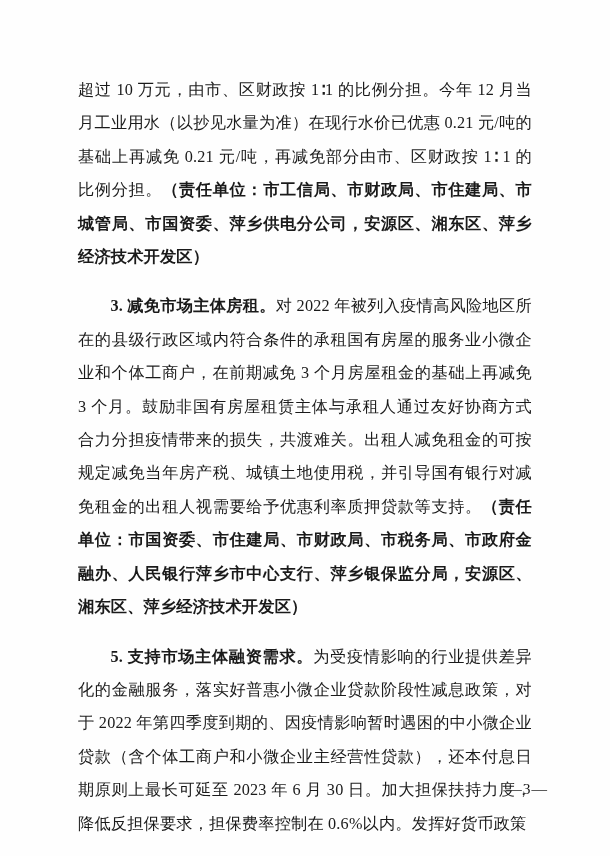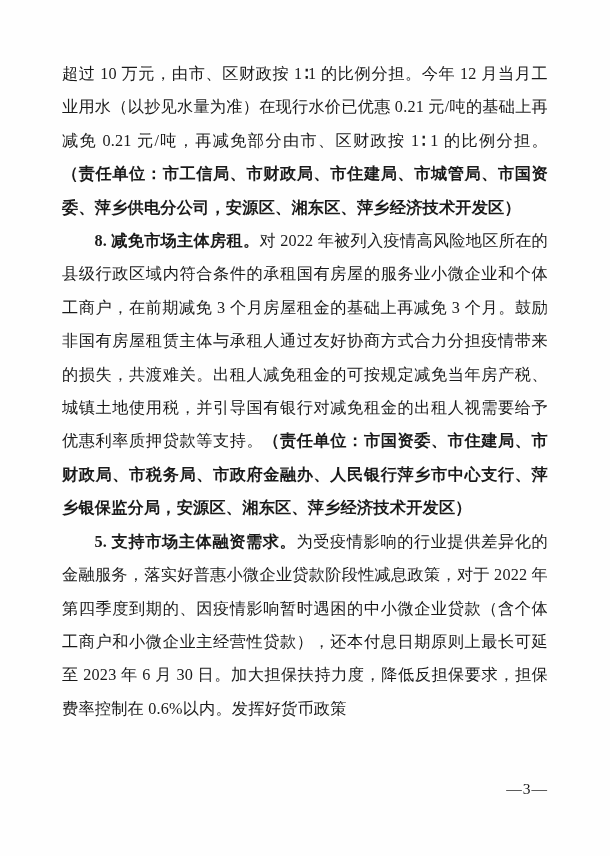--- a/index.html
+++ b/index.html
@@ -23,21 +23,21 @@
     background: #fefefe;
   }
   .body-text {
     font-size: 16.2px;
     line-height: 33.4px;
     text-align: justify;
     text-justify: inter-ideograph;
     letter-spacing: 0.2px;
   }
   p.para {
-    margin: 0;
+    margin: 16px;
   }
   p.indent {
     text-indent: 2em;
   }
   .bold {
     font-weight: bold;
   }
   .pagenum {
     position: absolute;
     right: 62px;
@@ -46,17 +46,17 @@
     letter-spacing: 1px;
     color: #1a1a1a;
   }
 </style>
 </head>
 <body>
 
 <div class="page">
   <div class="body-text" id="doc-body">
       <p class="para"><span>超过 10 万元，由市、区财政按 1∶1 的比例分担。今年 12 月当月工业用水（以抄见水量为准）在现行水价已优惠 0.21 元/吨的基础上再减免 0.21 元/吨，再减免部分由市、区财政按 1∶ 1 的比例分担。</span><span class="bold">（责任单位：市工信局、市财政局、市住建局、市城管局、市国资委、萍乡供电分公司，安源区、湘东区、萍乡经济技术开发区）</span></p>
-      <p class="para indent"><span class="bold">8. 减免市场主体房租。</span><span>对 2022 年被列入疫情高风险地区所在的县级行政区域内符合条件的承租国有房屋的服务业小微企业和个体工商户，在前期减免 3 个月房屋租金的基础上再减免 3 个月。鼓励非国有房屋租赁主体与承租人通过友好协商方式合力分担疫情带来的损失，共渡难关。出租人减免租金的可按规定减免当年房产税、城镇土地使用税，并引导国有银行对减免租金的出租人视需要给予优惠利率质押贷款等支持。</span><span class="bold">（责任单位：市国资委、市住建局、市财政局、市税务局、市政府金融办、人民银行萍乡市中心支行、萍乡银保监分局，安源区、湘东区、萍乡经济技术开发区）</span></p>
+      <p class="para indent"><span class="bold">3. 减免市场主体房租。</span><span>对 2022 年被列入疫情高风险地区所在的县级行政区域内符合条件的承租国有房屋的服务业小微企业和个体工商户，在前期减免 3 个月房屋租金的基础上再减免 3 个月。鼓励非国有房屋租赁主体与承租人通过友好协商方式合力分担疫情带来的损失，共渡难关。出租人减免租金的可按规定减免当年房产税、城镇土地使用税，并引导国有银行对减免租金的出租人视需要给予优惠利率质押贷款等支持。</span><span class="bold">（责任单位：市国资委、市住建局、市财政局、市税务局、市政府金融办、人民银行萍乡市中心支行、萍乡银保监分局，安源区、湘东区、萍乡经济技术开发区）</span></p>
       <p class="para indent"><span class="bold">5. 支持市场主体融资需求。</span><span>为受疫情影响的行业提供差异化的金融服务，落实好普惠小微企业贷款阶段性减息政策，对于 2022 年第四季度到期的、因疫情影响暂时遇困的中小微企业贷款（含个体工商户和小微企业主经营性贷款），还本付息日期原则上最长可延至 2023 年 6 月 30 日。加大担保扶持力度，降低反担保要求，担保费率控制在 0.6%以内。发挥好货币政策</span></p>
     </div>
   <div class="pagenum">—3—</div>
 </div>
 
 </body></html>

